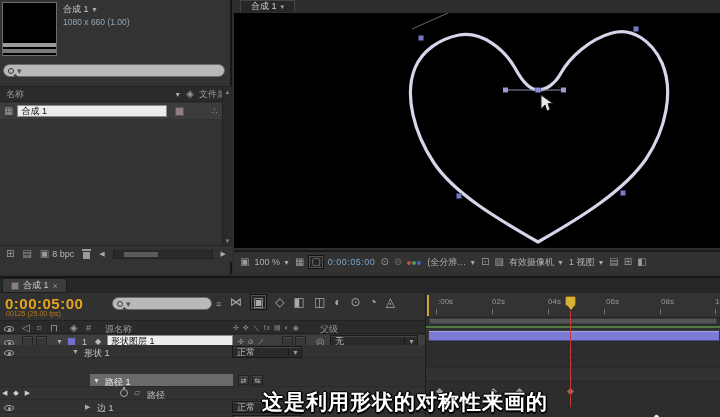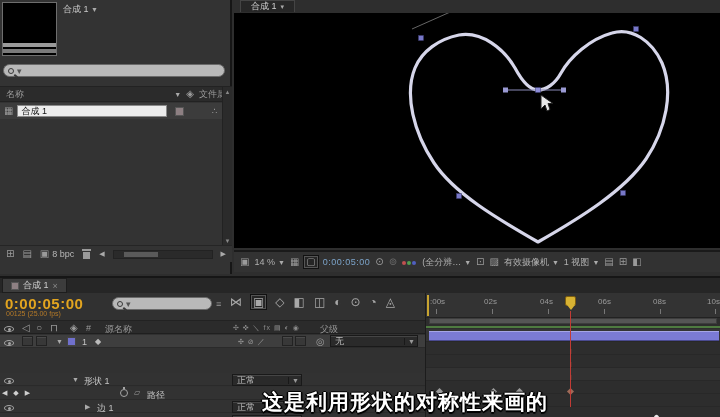--- a/index.html
+++ b/index.html
@@ -73,21 +73,21 @@
   .rowname { color:#c4c4c4; }
   .sel { background:#6a6a6a; position:absolute; top:0; bottom:0; }
   .modedd { position:absolute; left:232px; top:1px; width:70px; }
   .kf-nav { position:absolute; left:2px; top:2px; color:#cfcfcf; font-size:7px; letter-spacing:2px; }
   .stopwatch { width:8px; height:8px; border:1px solid #a5a5a5; border-radius:50%; position:relative; display:inline-block;}
   .stopwatch:before { content:""; position:absolute; top:-3px; left:2px; width:2px; height:2px; background:#a5a5a5; }
 
   
   .track { left:425px; top:15px; width:295px; height:126px; background:#2d2d2d; border-left:1px solid #1c1c1c; }
   .ruler { left:0; top:0; width:295px; height:25px; background:#333; border-bottom:1px solid #222; }
-  .rtick { position:absolute; top:4px; color:#9a9a9a; font-size:8px; }
+  .rtick { position:absolute; top:4px; color:#9a9a9a; font-size:8px;padding-left:8px; }
   .rtickline { position:absolute; top:16px; width:1px; height:5px; background:#777; }
   .workarea { left:3px; top:25px; width:288px; height:6px; background:#555; border:1px solid #3d3d3d; }
   .greenline { left:0; top:33px; width:295px; height:2px; background:#4e7a40; }
   .tstripe { position:absolute; left:0; width:295px; height:13px; border-bottom:1px solid #282828; background:#2d2d2d; }
   .layerbar { position:absolute; left:3px; top:38px; width:290px; height:10px; background:#7b7bd4;
               border-top:1px solid #a6a6e6; border-bottom:1px solid #4a4a90; }
   .kfdiamond { position:absolute; width:5px; height:5px; background:#9a9a9a; transform:rotate(45deg); }
   .playhead-line { position:absolute; width:1px; background:#c23b35; }
   .phead { position:absolute; width:11px; height:10px; background:#d7b233; border:1px solid #7c5d10; border-radius:2px; }
   .phead:after { content:""; position:absolute; left:1px; top:8px; border-left:4px solid transparent;
@@ -105,20 +105,21 @@
 <div class="stage">
 
   <div class="abs project">
     <div class="abs thumb">
       <div class="bar1"></div>
       <div class="bar2"></div>
     </div>
     <div class="abs pinfo">
       <div><span class="pname">合成 1</span>
            <span class="tri">▼</span></div>
+      <div>1080 x 660 (1.00)</div>
     </div>
     <div class="abs searchbox proj-search">
       <span class="mag"></span>
       <span style="color:#555;margin-left:3px;">▾</span>
     </div>
     <div class="abs proj-cols">
       <span>名称</span>
       <span style="margin-left:auto;display:flex;gap:5px;align-items:center;">
         <span class="tri">▼</span>
         <span class="icon">◈</span>
@@ -178,21 +179,21 @@
         <rect x="399.5" y="13.5" width="5" height="5" fill="#7878c8" stroke="#3a3a70" stroke-width="0.5"></rect>
         <rect x="222.5" y="180.5" width="5" height="5" fill="#7878c8" stroke="#3a3a70" stroke-width="0.5"></rect>
         <rect x="386.5" y="177.5" width="5" height="5" fill="#7878c8" stroke="#3a3a70" stroke-width="0.5"></rect>
 
         <path d="M307,82 l0,14 4,-4 2,6 3,-1.5 -2,-6 5,0 Z" fill="#e8e8e8" stroke="#222" stroke-width="1"></path>
       </svg>
     </div>
     <div class="abs vtoolbar">
       <span class="icon">▣</span>
       <span style="display:flex;align-items:center;gap:3px;">
-        <span>14 %</span>
+        <span>100 %</span>
           <span class="tri">▼</span>
       </span>
       <span class="icon">▦</span>
       <span class="icon tool-hl" style="padding:1px 2px;">▢</span>
       <span class="vtc">0:00:05:00</span>
       <span class="icon">⊙</span>
       <span class="icon" style="color:#6a6a6a;">⊚</span>
       <span class="rgbdots">
         <span style="background:#c05050;"></span><span style="background:#50a050;"></span><span style="background:#5060c0;"></span>
       </span>
@@ -258,41 +259,49 @@
       </div>
 
       <div class="abs trow" style="top:42px;background:#3e3e3e;">
         <span class="abs" style="left:4px;top:3px;"><span class="eye"></span></span>
         <span class="abs swbox" style="left:22px;top:1px;"></span>
         <span class="abs swbox" style="left:36px;top:1px;"></span>
         <span class="abs tri" style="left:56px;top:3px;">▼</span>
         <span class="abs" style="left:67px;top:2px;width:9px;height:9px;background:#7070cc;border:1px solid #444;"></span>
         <span class="abs rowname" style="left:82px;top:2px;">1</span>
         <span class="abs" style="left:95px;top:2px;color:#bbb;font-size:8px;">◆</span>
+        <span class="abs nameinput" style="left:107px;top:0px;width:126px;">形状图层 1</span>
         <span class="abs" style="left:238px;top:2px;color:#9a9a9a;font-size:7px;letter-spacing:1px;">✣ ⊘ ／</span>
         <span class="abs swbox" style="left:282px;top:1px;"></span>
         <span class="abs swbox" style="left:295px;top:1px;"></span>
         <span class="abs icon" style="left:316px;top:2px;">◎</span>
         <span class="abs dropdown" style="left:330px;top:0px;width:88px;">
           <span>无</span>
             <span class="dd-arrow">▼</span>
         </span>
       </div>
 
 
-      <div class="abs trow" style="top:80px;padding-left:9px;">
+      <div class="abs trow" style="top:52px;padding-left:9px;">
         <span class="abs" style="left:4px;top:3px;"><span class="eye"></span></span>
         <span class="abs tri" style="left:72px;top:3px;">▼</span>
         <span class="abs rowname" style="left:84px;top:2px;">形状 1</span>
         <span class="abs dropdown modedd">
           <span>正常</span>
             <span class="dd-arrow">▼</span>
         </span>
       </div>
 
+      <div class="abs trow" style="top:81px;">
+        <span class="sel" style="left:90px;width:143px;"></span>
+        <span class="abs tri" style="left:93px;top:3px;color:#ddd;">▼</span>
+        <span class="abs" style="left:105px;top:2px;color:#f0f0f0;">路径 1</span>
+        <span class="abs swbox" style="left:238px;top:1px;text-align:center;color:#bbb;font-size:7px;line-height:9px;">⇄</span>
+        <span class="abs swbox" style="left:252px;top:1px;text-align:center;color:#bbb;font-size:7px;line-height:9px;">⇆</span>
+      </div>
 
       <div class="abs trow" style="top:94px;">
         <span class="kf-nav">◀ ◆ ▶</span>
         <span class="abs" style="left:120px;top:2px;"><span class="stopwatch"></span></span>
         <span class="abs icon" style="left:134px;top:2px;font-size:8px;">▱</span>
         <span class="abs rowname" style="left:147px;top:2px;">路径</span>
       </div>
 
       <div class="abs trow" style="top:107px;">
         <span class="abs" style="left:4px;top:3px;"><span class="eye"></span></span>

